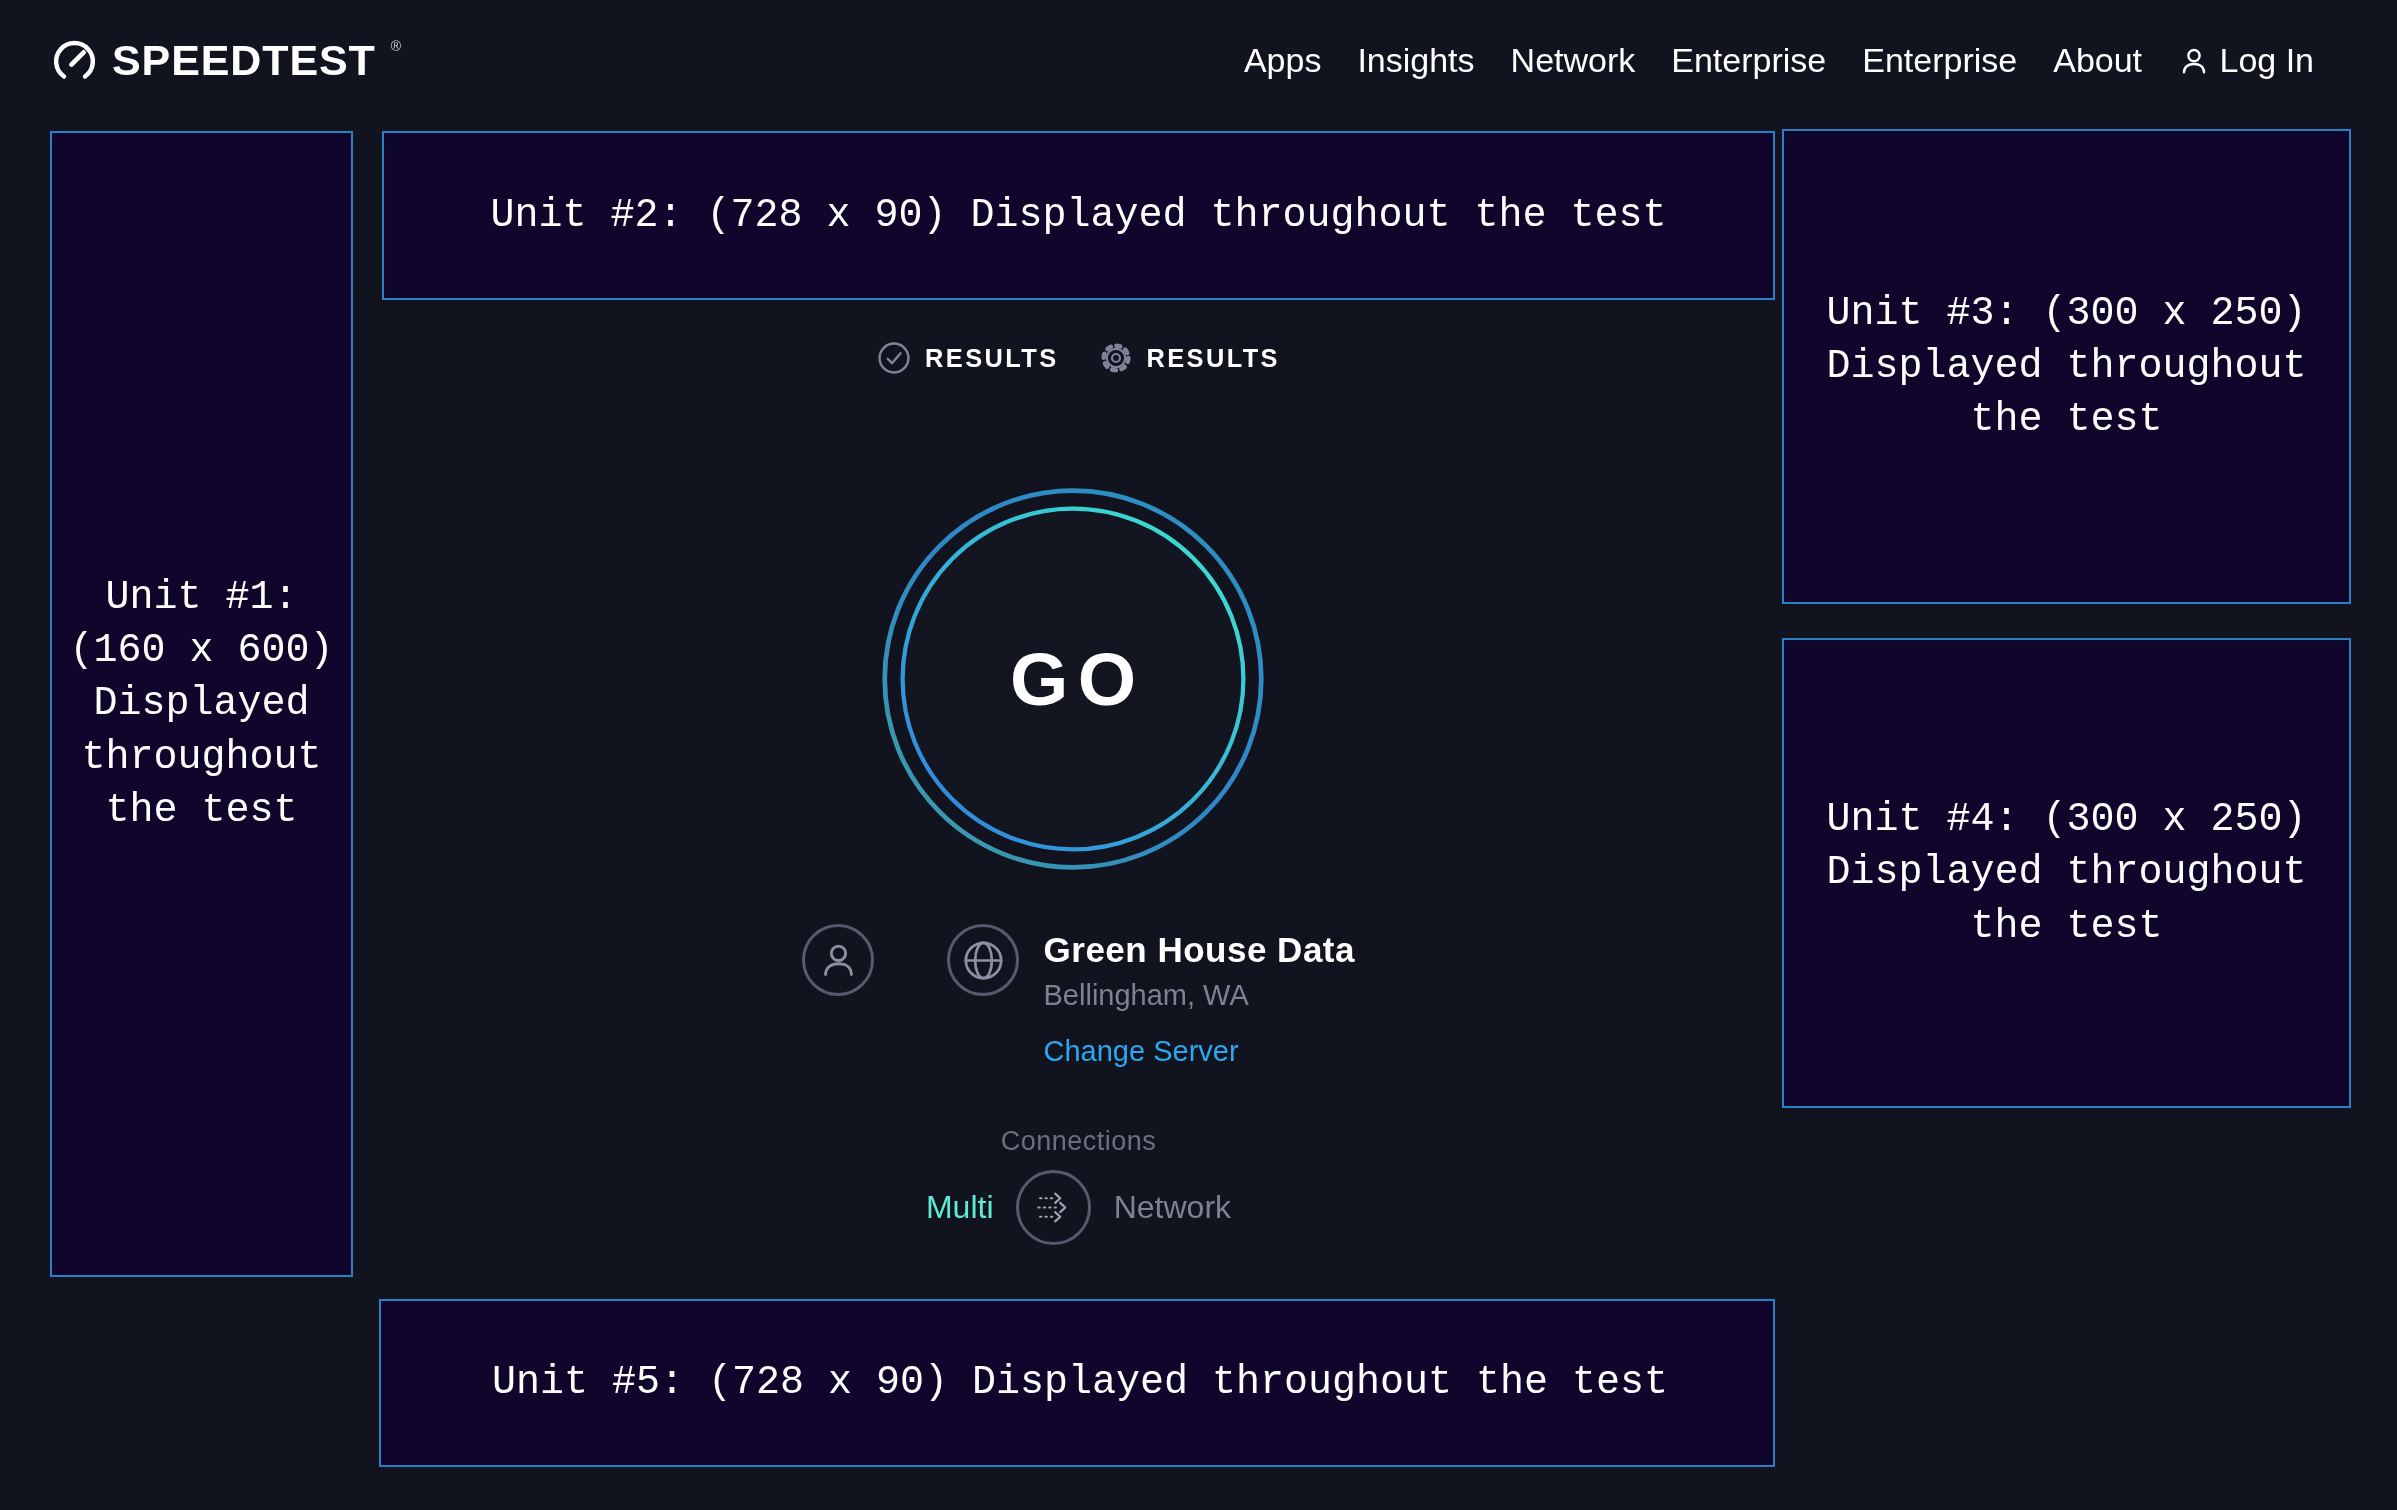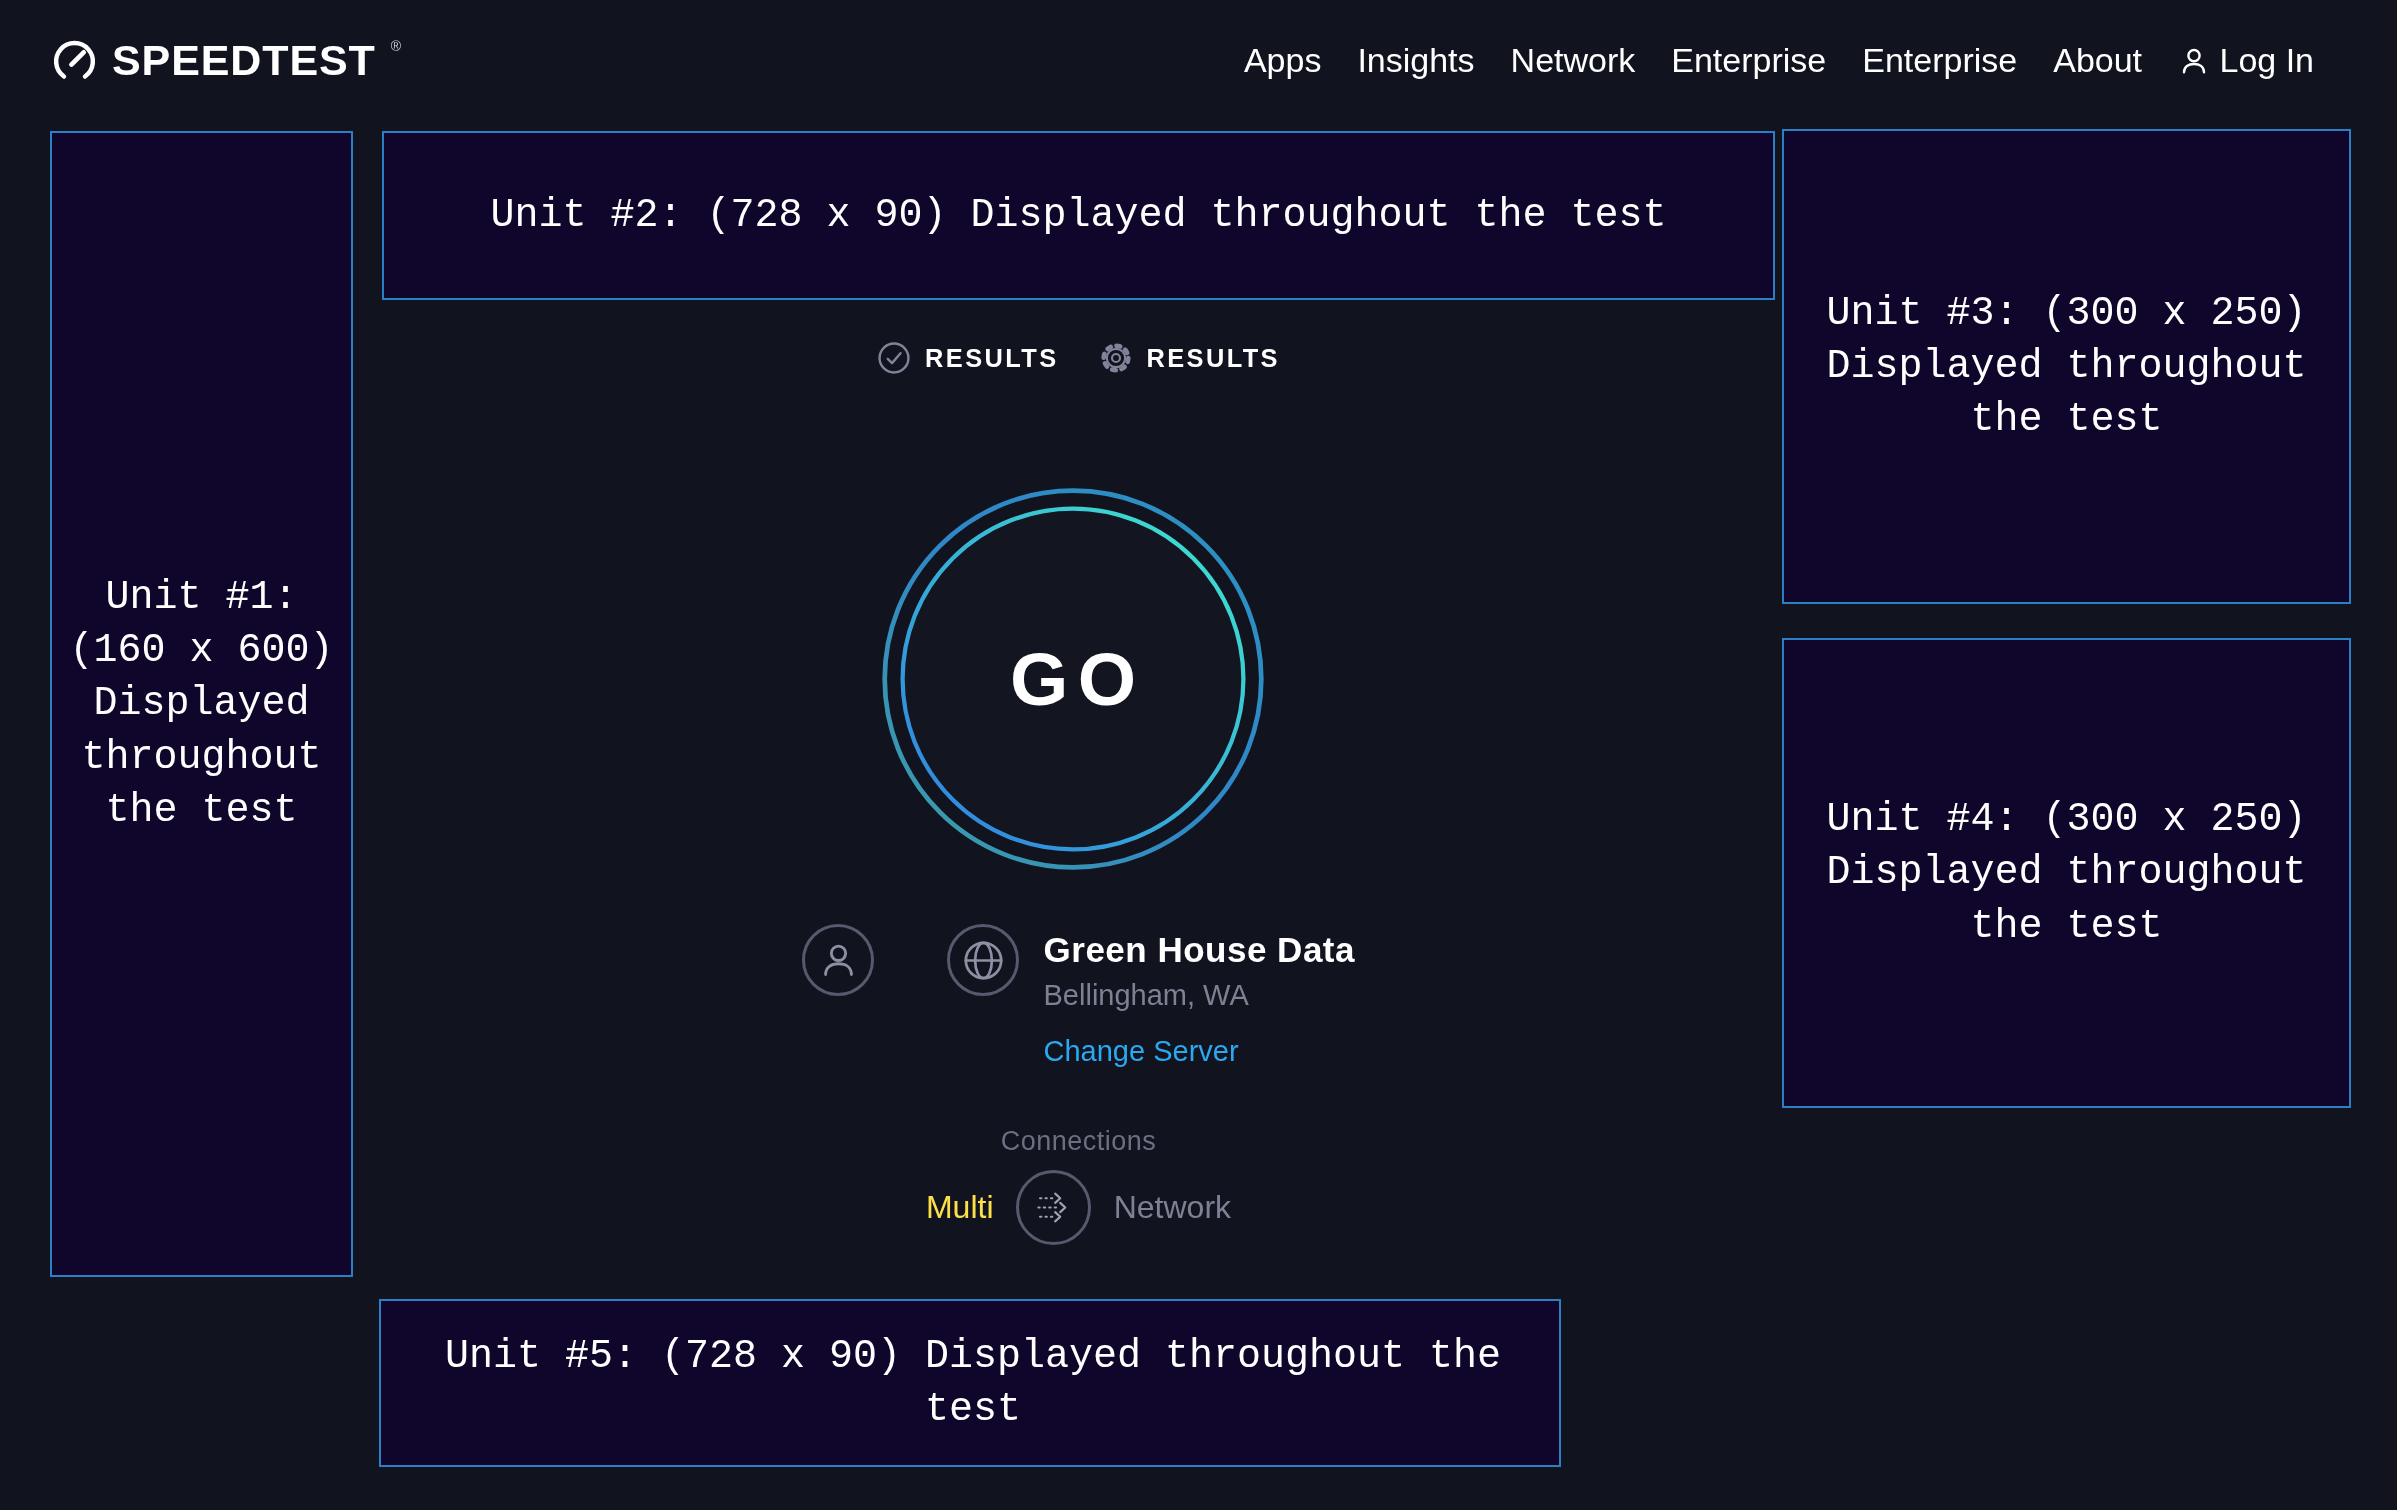--- a/index.html
+++ b/index.html
@@ -24,21 +24,21 @@
   .ad{
     position:absolute;background:#10062b;border:2.8px solid #2b80c5;
     display:flex;align-items:center;justify-content:center;text-align:center;
     box-sizing:border-box;cursor:pointer;
   }
   .ad span{white-space:pre-line;font-size:40px;line-height:1.33;color:#fff;font-weight:400;font-family:Liberation Mono, monospace;}
   .ad1{left:50px;top:131px;width:303px;height:1146px;}
   .ad2{left:382px;top:131px;width:1393px;height:169px;}
   .ad3{left:1782px;top:129px;width:569px;height:475px;}
   .ad4{left:1782px;top:638px;width:569px;height:470px;}
-  .ad5{left:379px;top:1299px;width:1182px;height:168px;padding-left:6px;}
+  .ad5{left:379px;top:1299px;width:1396px;height:168px;padding-left:6px;}
   
   .tabs{
     position:absolute;left:382px;top:341px;width:1393px;
     display:flex;justify-content:center;align-items:center;gap:40px;
   }
   .tab{display:flex;align-items:center;gap:14px;cursor:pointer;}
   .tab-label{font-size:25.4px;font-weight:700;letter-spacing:2.4px;color:#fff;}
   
   .go-wrap{position:absolute;left:880px;top:486px;width:386px;height:386px;cursor:pointer;}
   .go-wrap svg{position:absolute;left:0;top:0;}
@@ -69,21 +69,21 @@
   }
   .server-block{display:flex;align-items:flex-start;gap:24.5px;}
   .server-text{margin-top:5.6px;}
   .server-name{font-size:35px;font-weight:600;letter-spacing:0.5px;color:#fff;}
   .server-loc{font-size:29px;color:#7e8194;margin-top:9.4px;}
   .change-server{font-size:29px;color:#2aa9f2;margin-top:22.6px;cursor:pointer;text-decoration:none;display:inline-block;}
   
   .connections{position:absolute;left:382px;top:1126px;width:1393px;text-align:center;}
   .connections-label{font-size:27px;color:#6c6f82;letter-spacing:0.5px;}
   .conn-toggle{margin-top:13px;display:flex;justify-content:center;align-items:center;gap:22.6px;}
-  .conn-multi{font-size:32px;font-weight:500;color:#fde047;cursor:pointer;}
+  .conn-multi{font-size:32px;font-weight:500;color:#5eead4;cursor:pointer;}
   .conn-single{font-size:32px;color:#7e8194;cursor:pointer;}
   .conn-icon{width:75px;height:75px;border:3.8px solid #565a6e;border-radius:50%;
     box-sizing:border-box;display:flex;align-items:center;justify-content:center;cursor:pointer;}
   svg{display:block;}
 </style>
 </head>
 <body>
 
 <div class="page">
 

